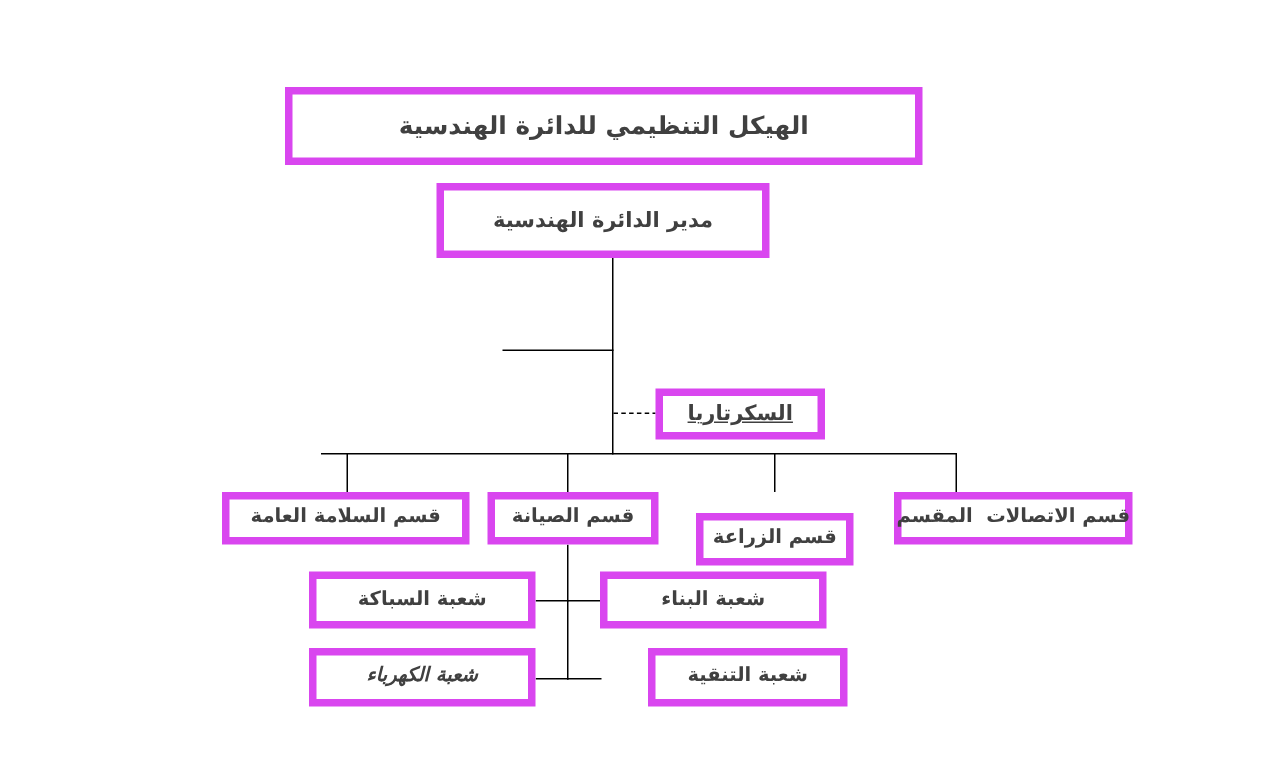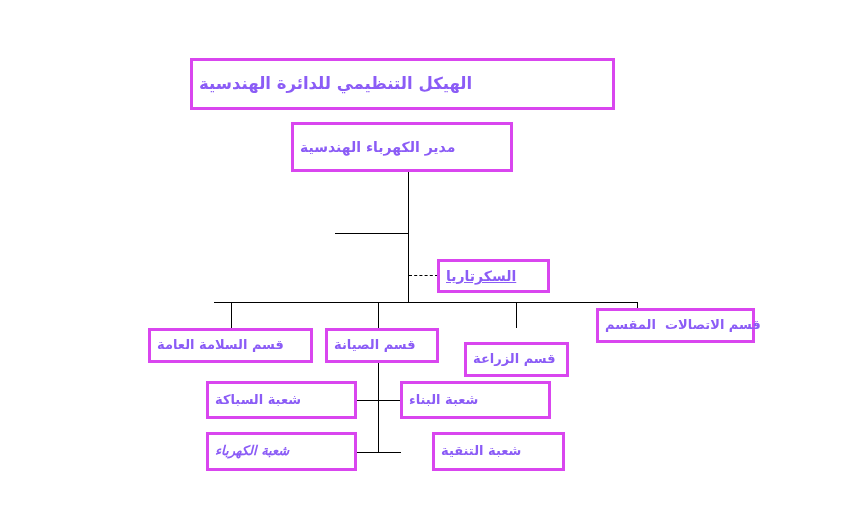--- a/index.html
+++ b/index.html
@@ -14,28 +14,28 @@
   #chart-canvas {
     position: relative;
     width: 841px;
     height: 509px;
     background: #ffffff;
     overflow: hidden;
   }
   .node {
     position: absolute;
     box-sizing: border-box;
-    border: 3px solid #d946ef;
+    border: 5px solid #d946ef;
     background: #ffffff;
     display: flex;
     align-items: center;
-    justify-content: flex-end;
+    justify-content: center;
     text-align: center;
     direction: rtl;
-    color: #8b5cf6;
+    color: #404040;
     font-weight: bold;
     z-index: 3;
   }
   .node-label {
     display: block;
     direction: rtl;
     unicode-bidi: isolate;
     line-height: 1.15;
     padding: 0 6px;
     white-space: pre;
@@ -87,41 +87,41 @@
   <div class="conn conn-h" style="left:378px; top:400px; width:23px;"></div>
 
   <div class="conn conn-h" style="left:357px; top:452px; width:22px;"></div>
   <div class="conn conn-h" style="left:378px; top:452px; width:23px;"></div>
 
   <div class="node n-title" style="left:190px; top:58px; width:425px; height:52px;">
     <span class="node-label">الهيكل التنظيمي للدائرة الهندسية</span>
   </div>
 
   <div class="node n-director" style="left:291px; top:122px; width:222px; height:50px;">
-    <span class="node-label">مدير الكهرباء الهندسية</span>
+    <span class="node-label">مدير الدائرة الهندسية</span>
   </div>
 
 
   <div class="node n-secretariat" style="left:437px; top:259px; width:113px; height:34px;">
     <span class="node-label">السكرتاريا</span>
   </div>
 
   <div class="node n-dept" style="left:148px; top:328px; width:165px; height:35px;">
     <span class="node-label">قسم السلامة العامة</span>
   </div>
 
   <div class="node n-dept" style="left:325px; top:328px; width:114px; height:35px;">
     <span class="node-label">قسم الصيانة</span>
   </div>
 
   <div class="node n-dept" style="left:464px; top:342px; width:105px; height:35px;">
     <span class="node-label">قسم الزراعة</span>
   </div>
 
-  <div class="node n-dept" style="left:596px; top:308px; width:159px; height:35px;">
+  <div class="node n-dept" style="left:596px; top:328px; width:159px; height:35px;">
     <span class="node-label">قسم الاتصالات  المقسم</span>
   </div>
 
   <div class="node n-div" style="left:400px; top:381px; width:151px; height:38px;">
     <span class="node-label">شعبة البناء</span>
   </div>
 
   <div class="node n-div" style="left:206px; top:381px; width:151px; height:38px;">
     <span class="node-label">شعبة السباكة</span>
   </div>

